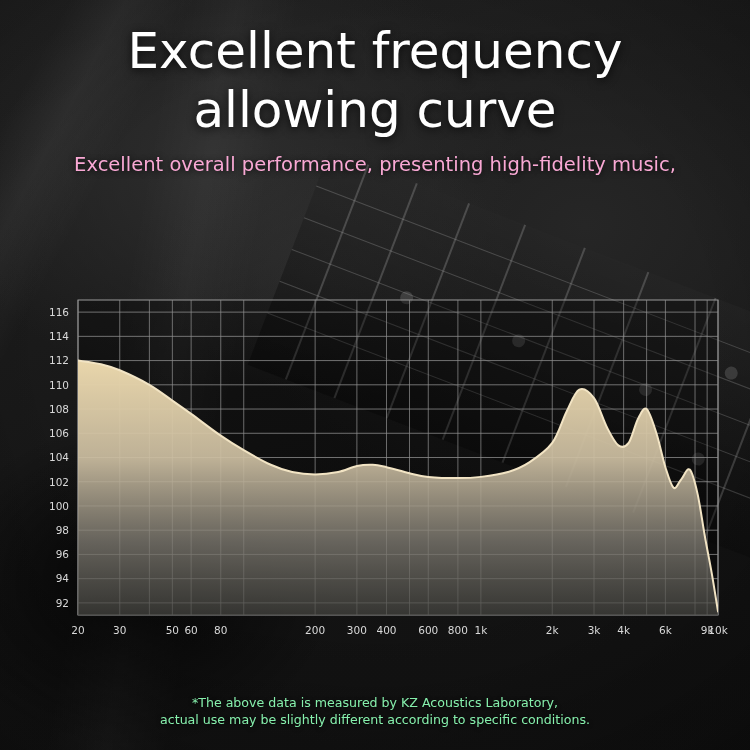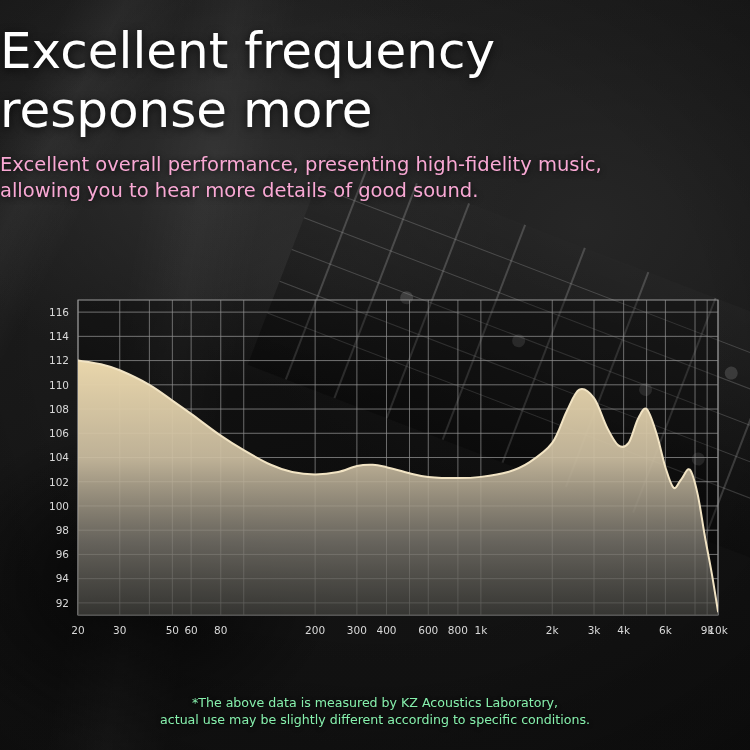--- a/index.html
+++ b/index.html
@@ -63,21 +63,21 @@
     position: absolute; width: 13px; height: 13px; border-radius: 50%;
     background: rgba(205,205,205,0.22);
   }
   .bg-vignette {
     background: radial-gradient(ellipse 110% 95% at 50% 45%, rgba(0,0,0,0) 40%, rgba(0,0,0,.55) 100%);
   }
 
   
   .head-wrap {
     position: absolute; left: 0; right: 0; top: 22px;
-    text-align: left;
+    text-align: center;
   }
   .title-line {
     color: #fff;
     font-size: 50px;
     line-height: 59px;
     font-weight: 400;
     letter-spacing: 0px;
     text-shadow: 0 2px 10px rgba(0,0,0,.75);
     font-family: "DejaVu Sans", sans-serif;
   }
@@ -143,24 +143,23 @@
     <div class="dot" style="left:118px; top:104px"></div>
     <div class="dot" style="left:238px; top:104px"></div>
     <div class="dot" style="left:374px; top:104px"></div>
     <div class="dot" style="left:448px; top:58px"></div>
     <div class="dot" style="left:448px; top:150px"></div>
   </div>
   <div class="bg-layer bg-vignette"></div>
 
   <div class="head-wrap">
     <div class="title-line">Excellent frequency</div>
-    <div class="title-line">response more</div>
+    <div class="title-line">allowing curve</div>
     <div class="subtitle">
       <div>Excellent overall performance, presenting high-fidelity music,</div>
-      <div>allowing you to hear more details of good sound.</div>
     </div>
   </div>
 
   <div class="chart-area">
     <svg class="chart-svg" id="fr-svg" width="750" height="360" viewBox="0 0 750 360">
       <defs>
         <linearGradient id="curveFill" x1="0" y1="0" x2="0" y2="1">
           <stop offset="0%" stop-color="#e9d6ab" stop-opacity="1"></stop>
           <stop offset="38%" stop-color="#cdbfa2" stop-opacity="0.92"></stop>
           <stop offset="70%" stop-color="#7e7a71" stop-opacity="0.8"></stop>

